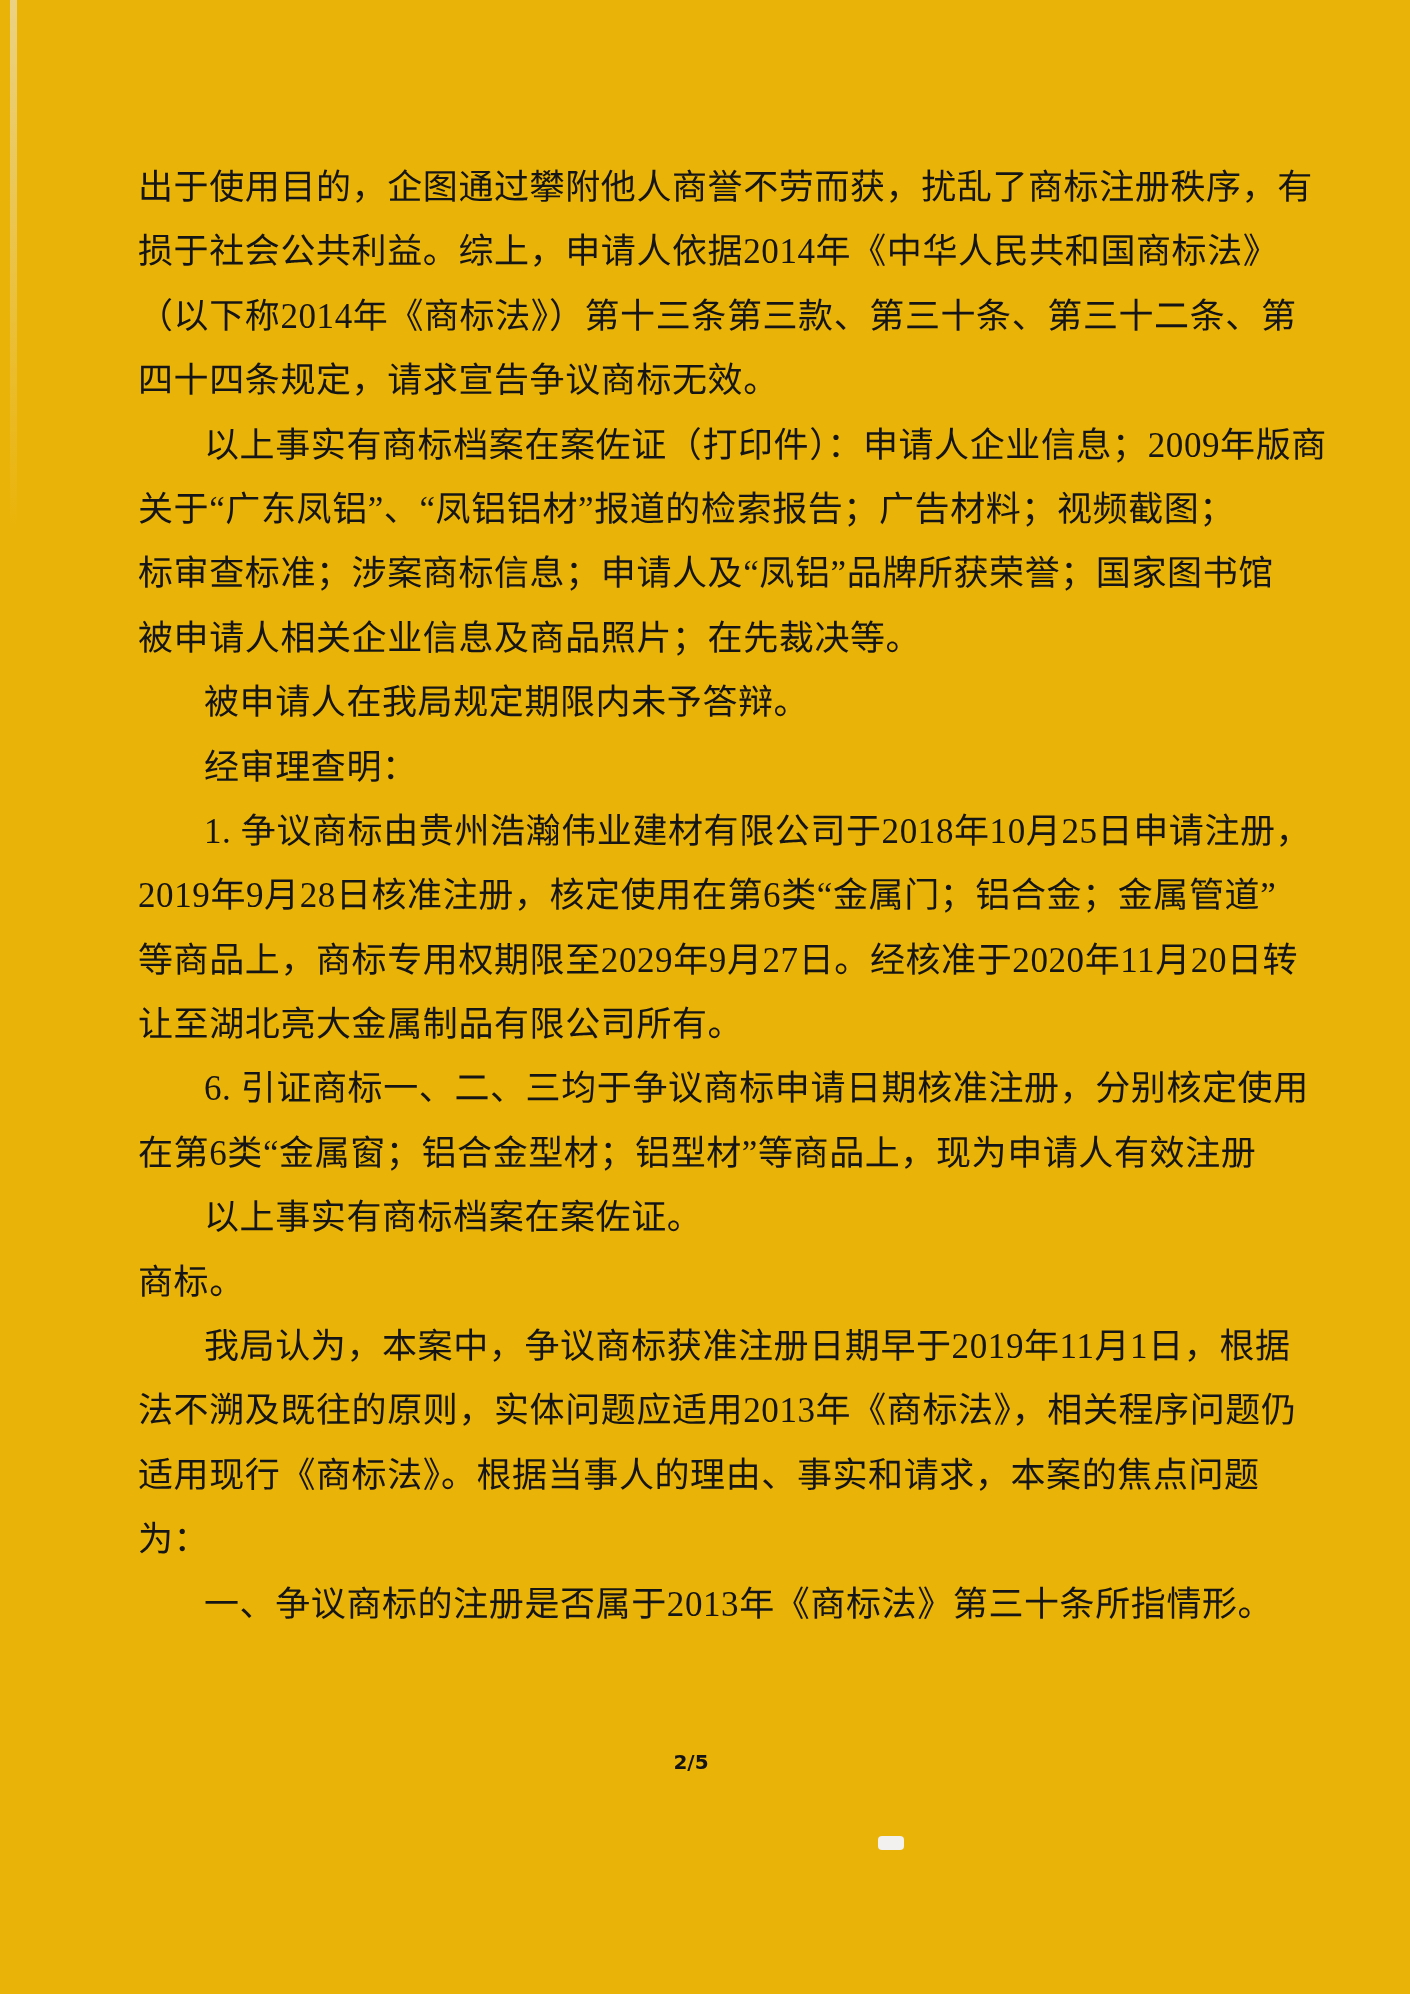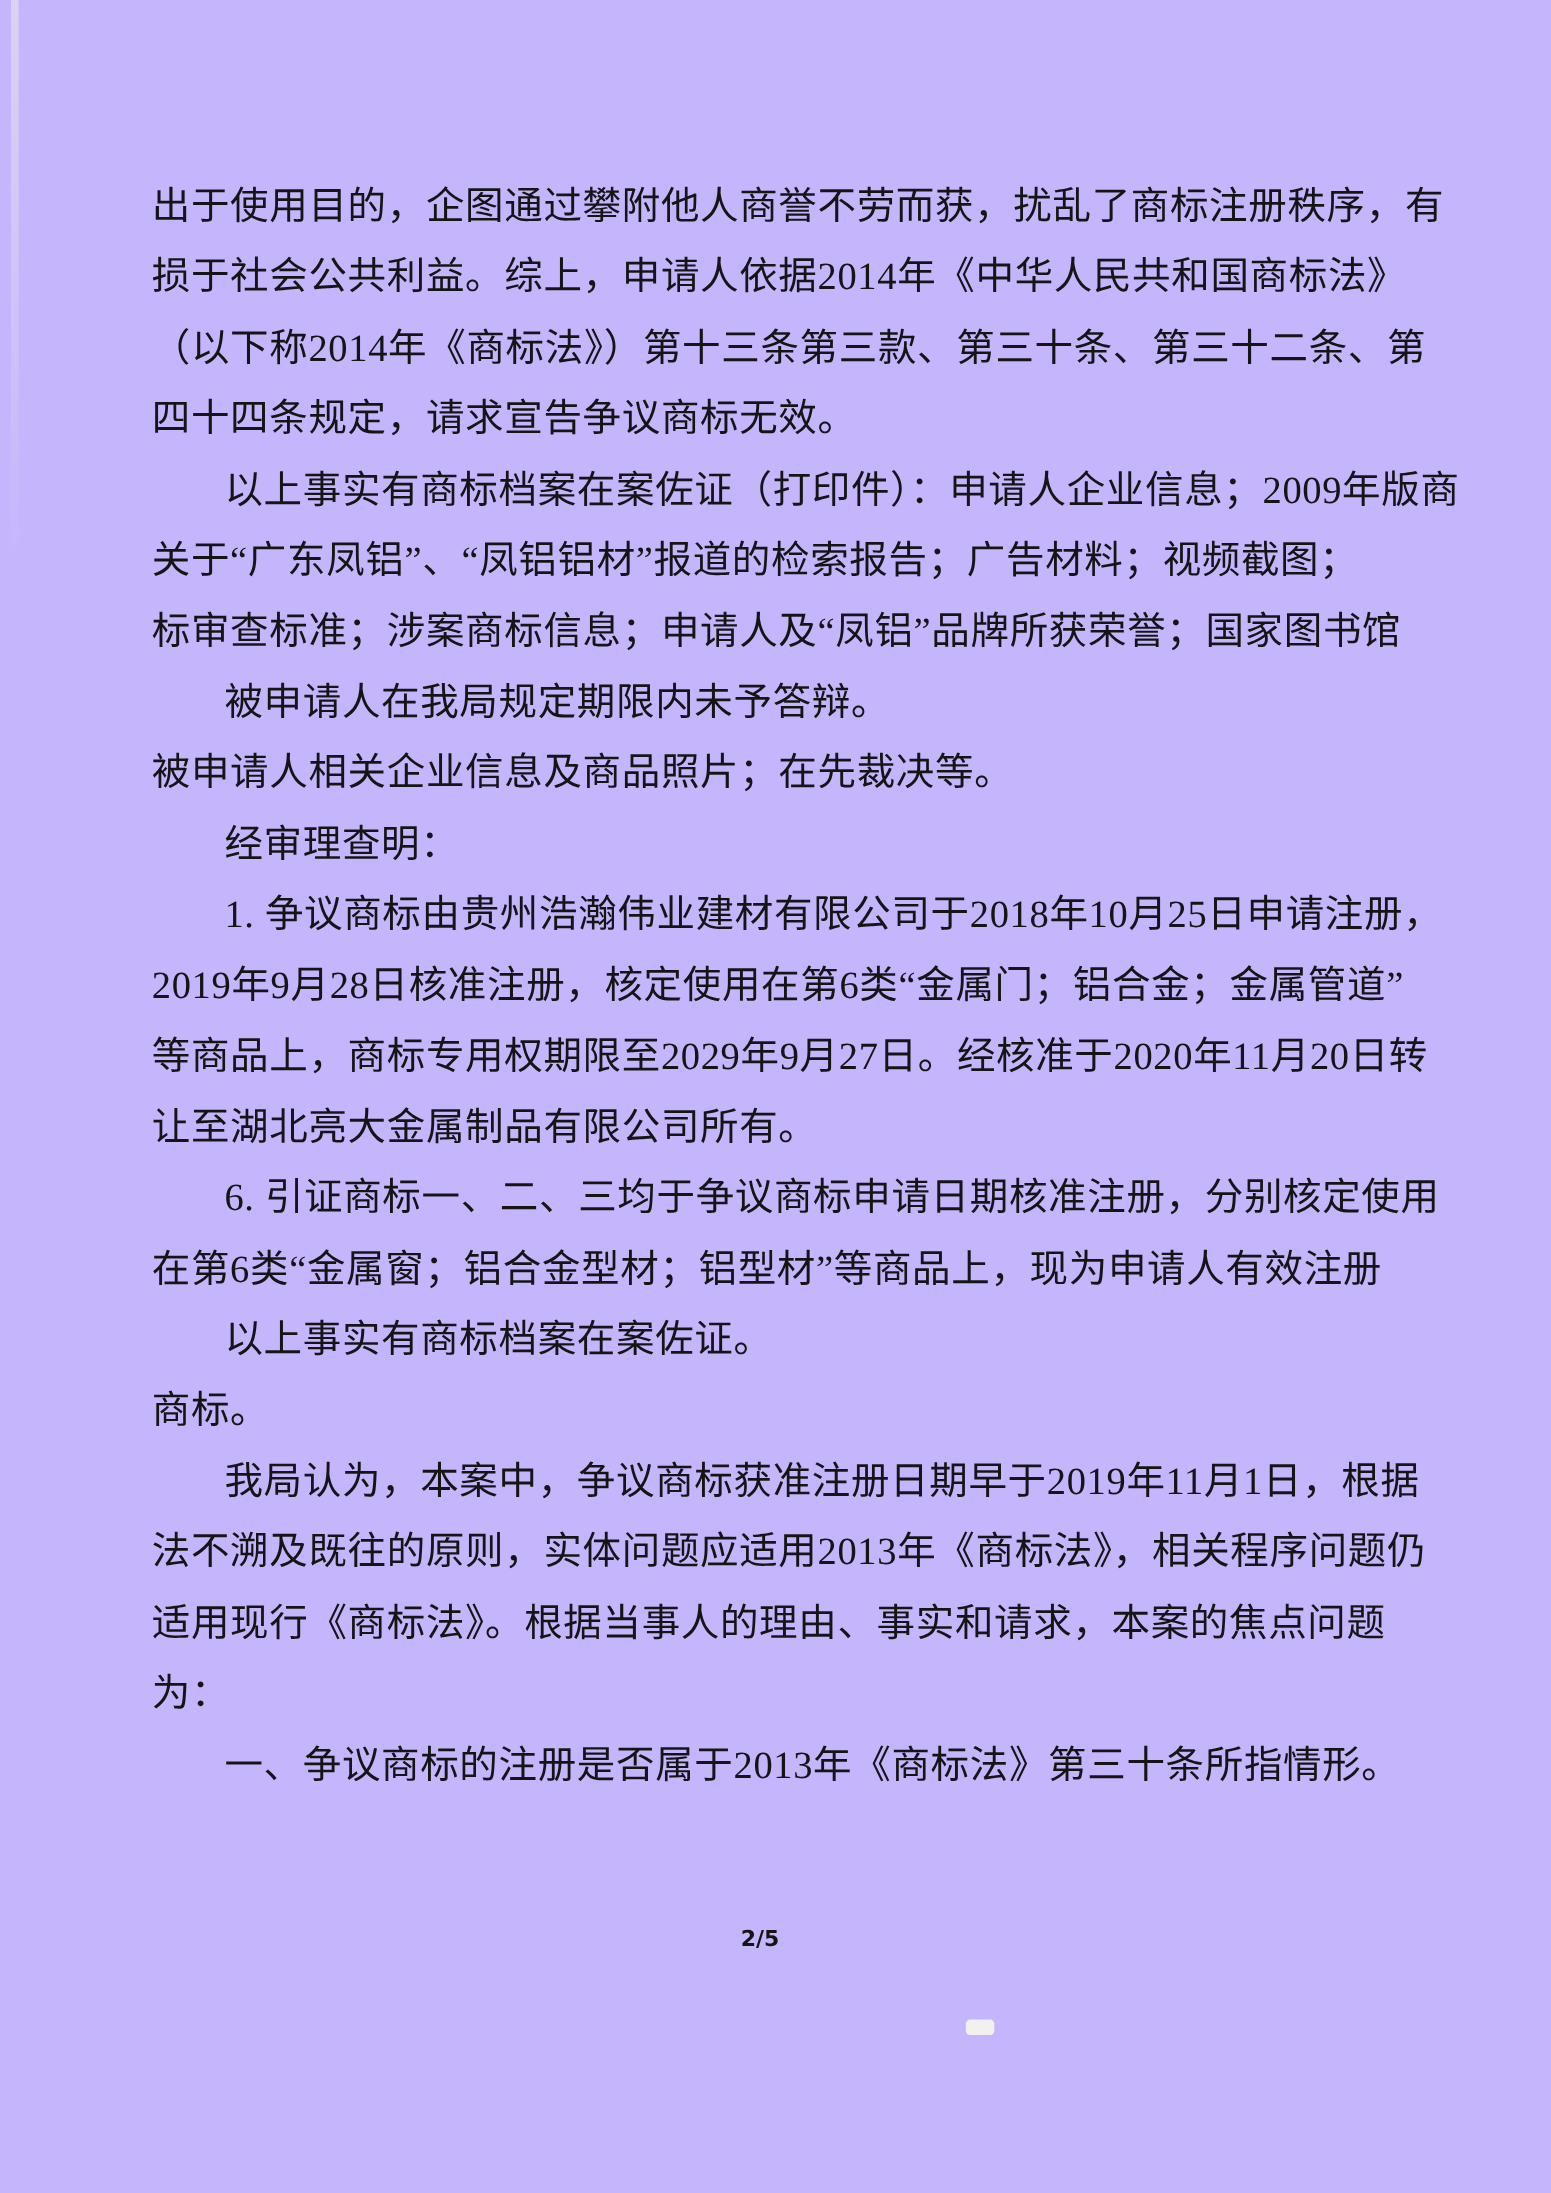--- a/index.html
+++ b/index.html
@@ -10,21 +10,21 @@
     width: 1410px;
     height: 1994px;
     position: relative;
     background: #ffffff;
     overflow: hidden;
     font-family: "Liberation Serif", "DejaVu Serif", serif;
   }
   .page {
     position: absolute;
     inset: 0;
-    background: #c4b5fd;
+    background: #eab308;
   }
   
   .scan-streak {
     position: absolute;
     left: 10px;
     top: 0;
     width: 7px;
     height: 530px;
     background: linear-gradient(to bottom, #eceby(0), #ecebe9, rgba(255,255,255,0));
     background: linear-gradient(to bottom, #ecebe9, rgba(255,255,255,0));
@@ -78,22 +78,22 @@
   <div class="scan-streak"></div>
 
   <div class="textblock">
     <div class="ln">出于使用目的，企图通过攀附他人商誉不劳而获，扰乱了商标注册秩序，有</div>
     <div class="ln">损于社会公共利益。综上，申请人依据2014年《中华人民共和国商标法》</div>
     <div class="ln">（以下称2014年《商标法》）第十三条第三款、第三十条、第三十二条、第</div>
     <div class="ln">四十四条规定，请求宣告争议商标无效。</div>
     <div class="ln ind">以上事实有商标档案在案佐证（打印件）：申请人企业信息；2009年版商</div>
     <div class="ln">关于“广东凤铝”、“凤铝铝材”报道的检索报告；广告材料；视频截图；</div>
     <div class="ln">标审查标准；涉案商标信息；申请人及“凤铝”品牌所获荣誉；国家图书馆</div>
+    <div class="ln">被申请人相关企业信息及商品照片；在先裁决等。</div>
     <div class="ln ind">被申请人在我局规定期限内未予答辩。</div>
-    <div class="ln">被申请人相关企业信息及商品照片；在先裁决等。</div>
     <div class="ln ind">经审理查明：</div>
     <div class="ln ind">1. 争议商标由贵州浩瀚伟业建材有限公司于2018年10月25日申请注册，</div>
     <div class="ln">2019年9月28日核准注册，核定使用在第6类“金属门；铝合金；金属管道”</div>
     <div class="ln">等商品上，商标专用权期限至2029年9月27日。经核准于2020年11月20日转</div>
     <div class="ln">让至湖北亮大金属制品有限公司所有。</div>
     <div class="ln ind">6. 引证商标一、二、三均于争议商标申请日期核准注册，分别核定使用</div>
     <div class="ln">在第6类“金属窗；铝合金型材；铝型材”等商品上，现为申请人有效注册</div>
     <div class="ln ind">以上事实有商标档案在案佐证。</div>
     <div class="ln">商标。</div>
     <div class="ln ind">我局认为，本案中，争议商标获准注册日期早于2019年11月1日，根据</div>

